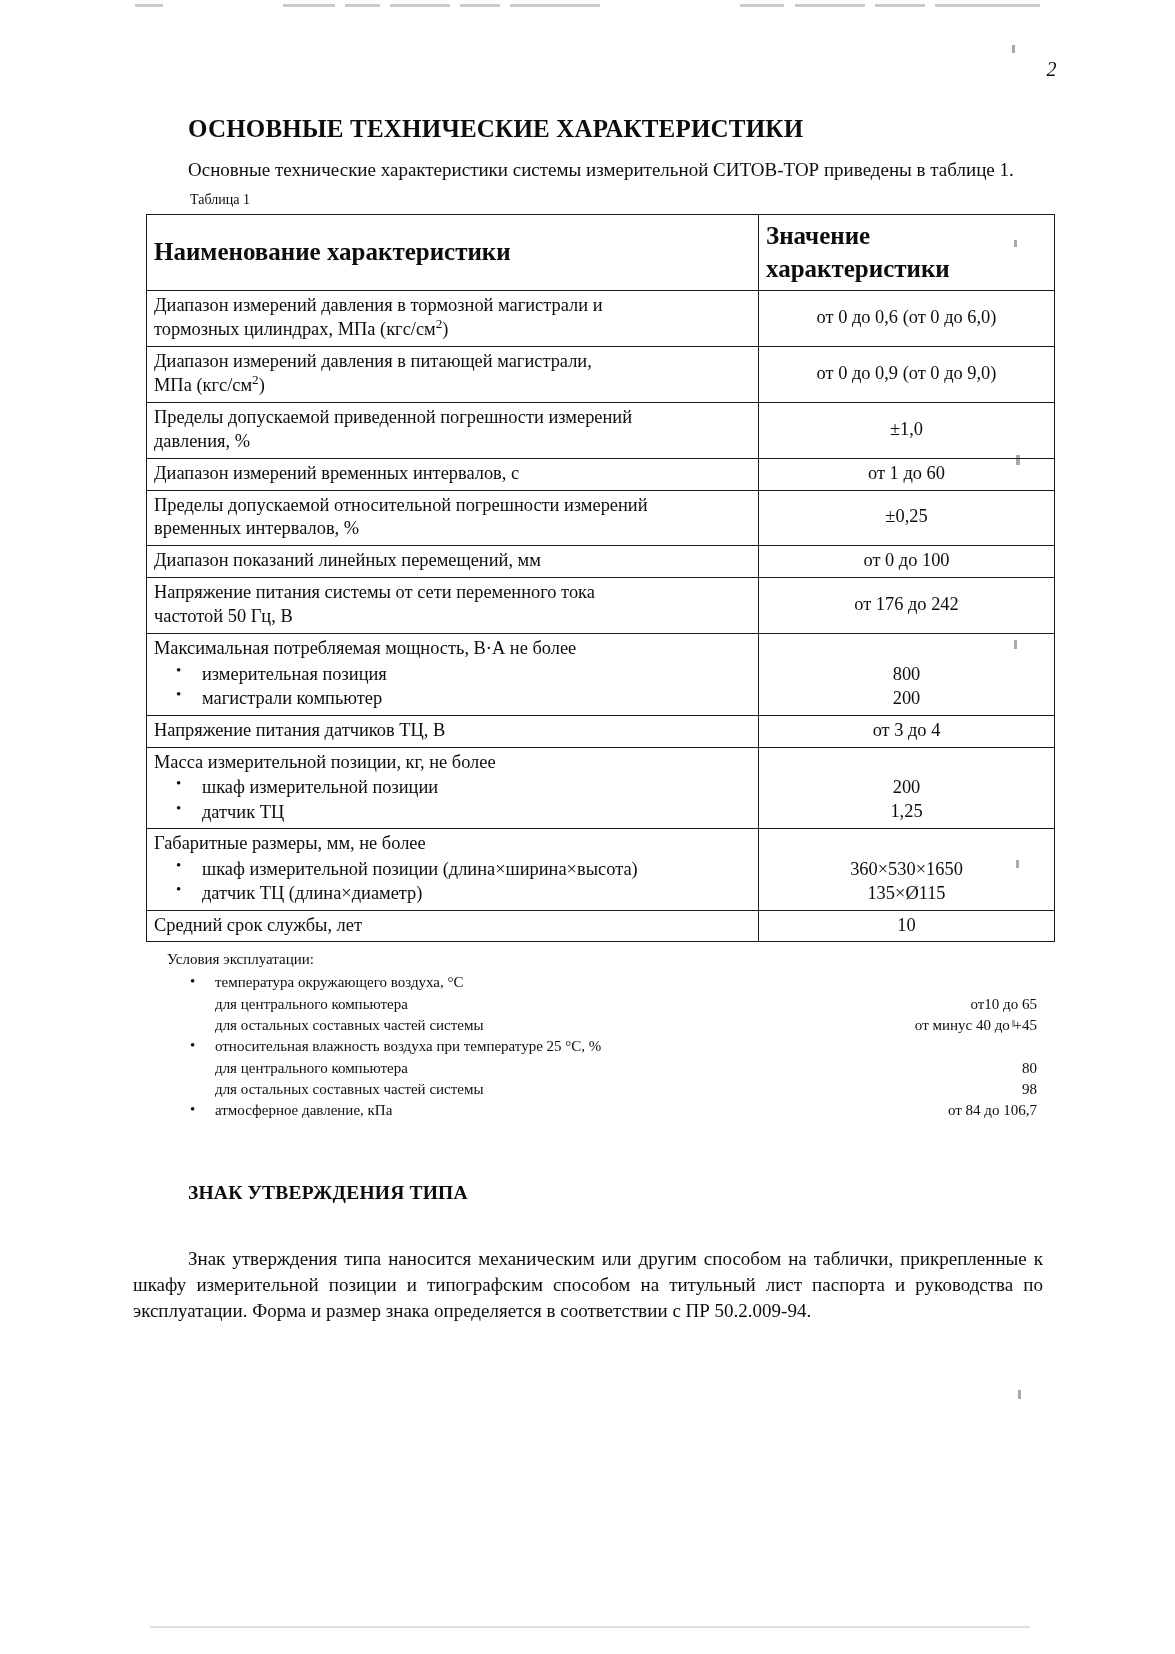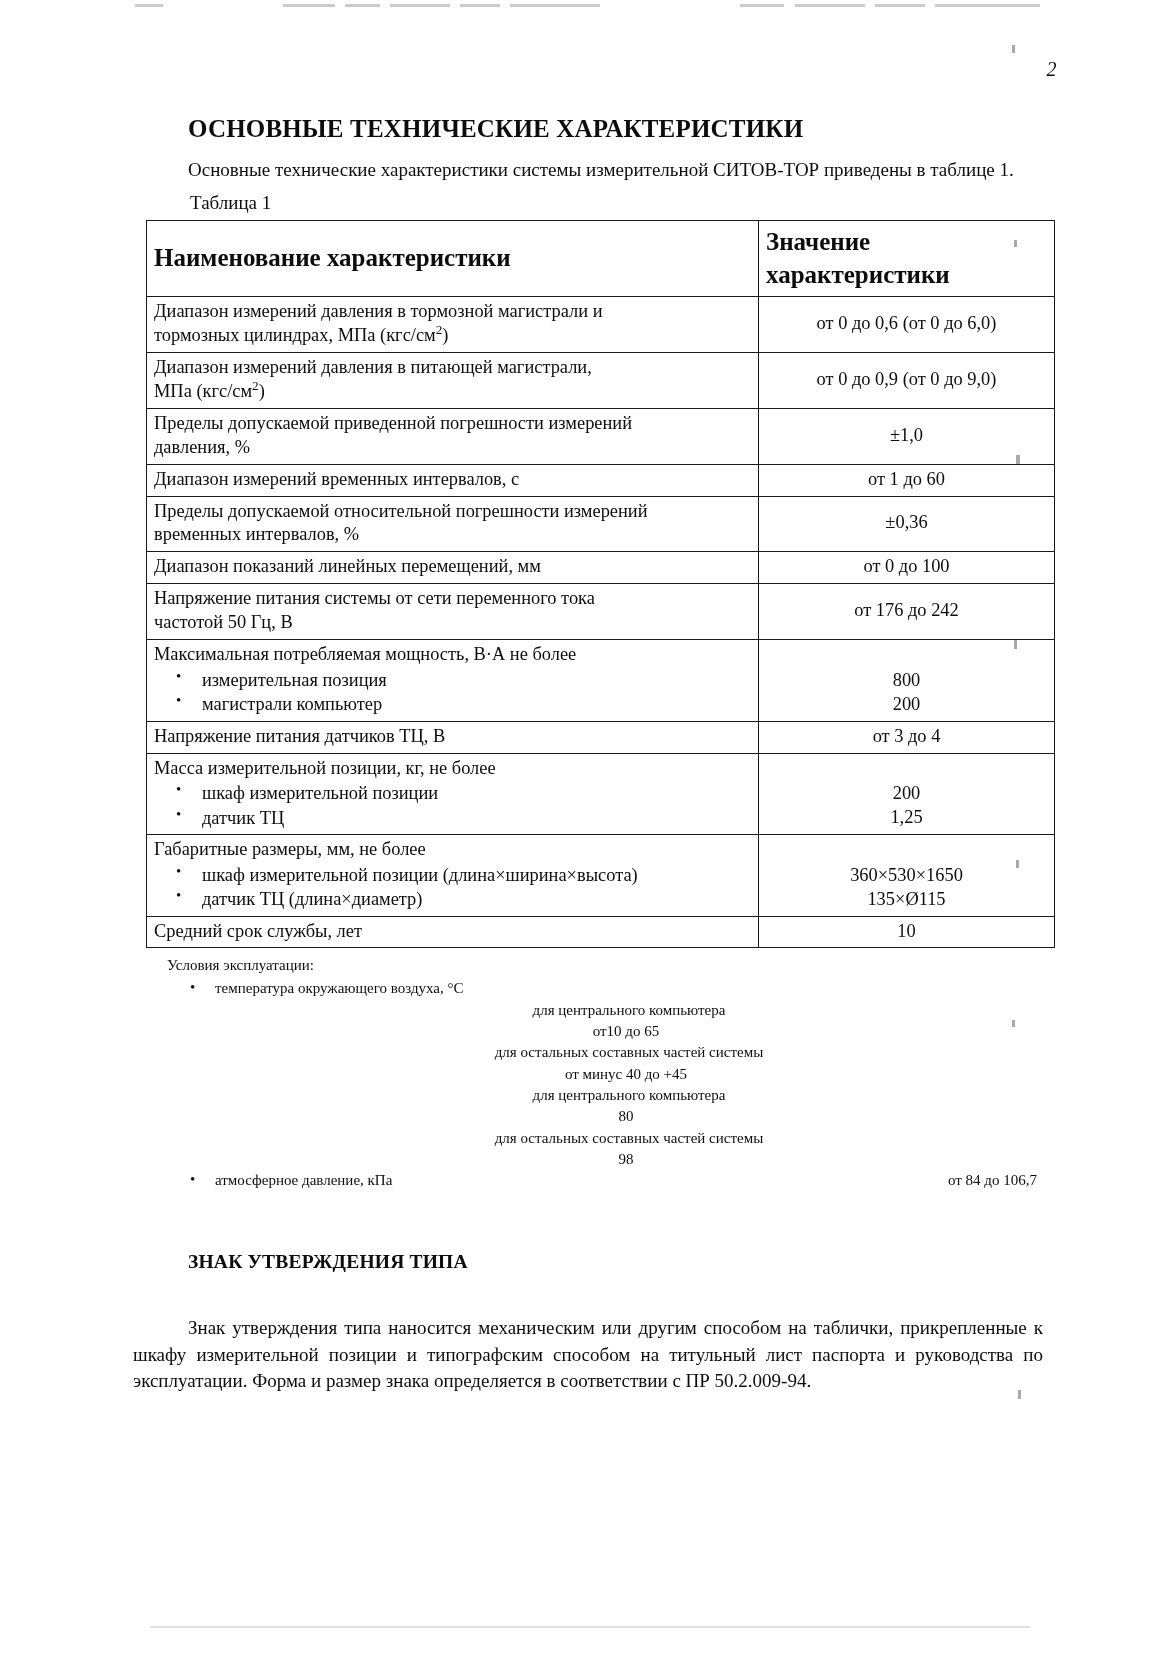--- a/index.html
+++ b/index.html
@@ -80,21 +80,21 @@
   p.body-par {
     font-size: 19px;
     line-height: 1.32;
     margin: 0 0 10px 0;
     text-align: justify;
     text-indent: 55px;
     text-justify: inter-word;
   }
 
   .table-caption {
-    font-size: 19px;
+    font-size: 14px;
     margin: 0 0 6px 0;
     padding-left: 57px;
   }
 
   table.spec-table {
     border-collapse: collapse;
     width: 908px;
     margin: 0 0 0 13px;
     table-layout: fixed;
     font-size: 18.4px;
@@ -174,21 +174,20 @@
   }
   .op-bullet::before {
     content: "\2022";
     position: absolute;
     left: 57px;
     top: -1px;
     font-size: 15px;
   }
   .op-sub {
     padding-left: 82px;
-    flex-direction: column;
   }
 
   h2.section-title-2 {
     font-size: 19.5px;
     font-weight: bold;
     margin: 60px 0 0 0;
     padding-left: 55px;
     letter-spacing: .2px;
   }
 
@@ -276,21 +275,21 @@
         <tr>
           <td class="name-cell">Диапазон измерений временных интервалов, с</td>
           <td class="value-cell">от 1 до 60</td>
         </tr>
 
         <tr>
           <td class="name-cell">
             <div>Пределы допускаемой относительной погрешности измерений</div>
             <div>временных интервалов, %</div>
           </td>
-          <td class="value-cell">±0,36</td>
+          <td class="value-cell">±0,25</td>
         </tr>
 
         <tr>
           <td class="name-cell">Диапазон показаний линейных перемещений, мм</td>
           <td class="value-cell">от 0 до 100</td>
         </tr>
 
         <tr>
           <td class="name-cell">
             <div>Напряжение питания системы от сети переменного тока</div>
@@ -372,20 +371,24 @@
       </div>
       <div class="op-row op-sub">
         <div class="lbl">для центрального компьютера</div>
         <div class="val">от10 до 65</div>
       </div>
       <div class="op-row op-sub">
         <div class="lbl">для остальных составных частей системы</div>
         <div class="val">от минус 40 до +45</div>
       </div>
 
+      <div class="op-row op-bullet">
+        <div class="lbl">относительная влажность воздуха при температуре 25 °С, %</div>
+        <div class="val"></div>
+      </div>
       <div class="op-row op-sub">
         <div class="lbl">для центрального компьютера</div>
         <div class="val">80</div>
       </div>
       <div class="op-row op-sub">
         <div class="lbl">для остальных составных частей системы</div>
         <div class="val">98</div>
       </div>
 
       <div class="op-row op-bullet">

